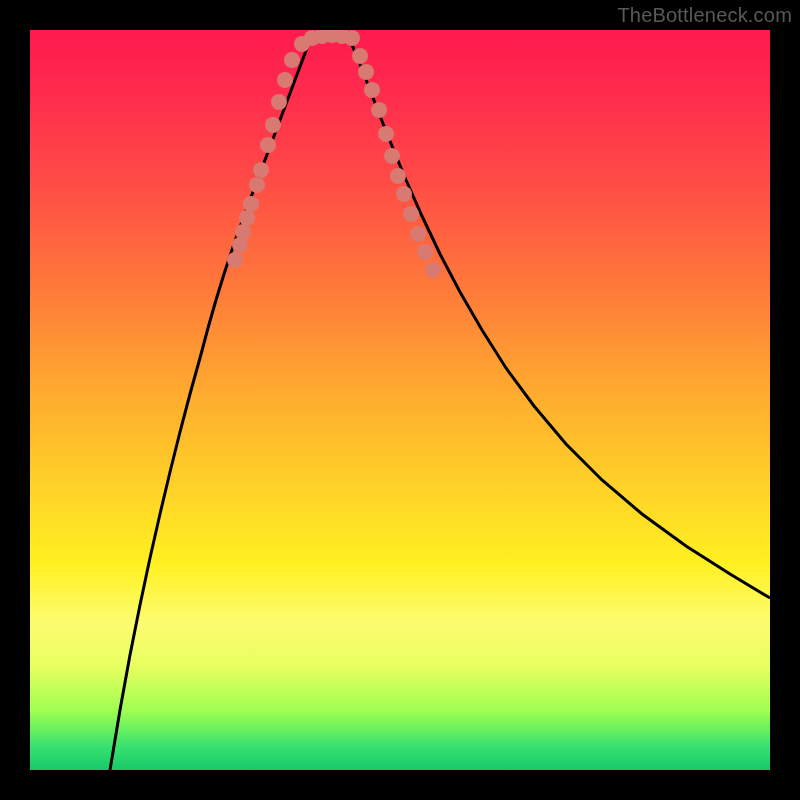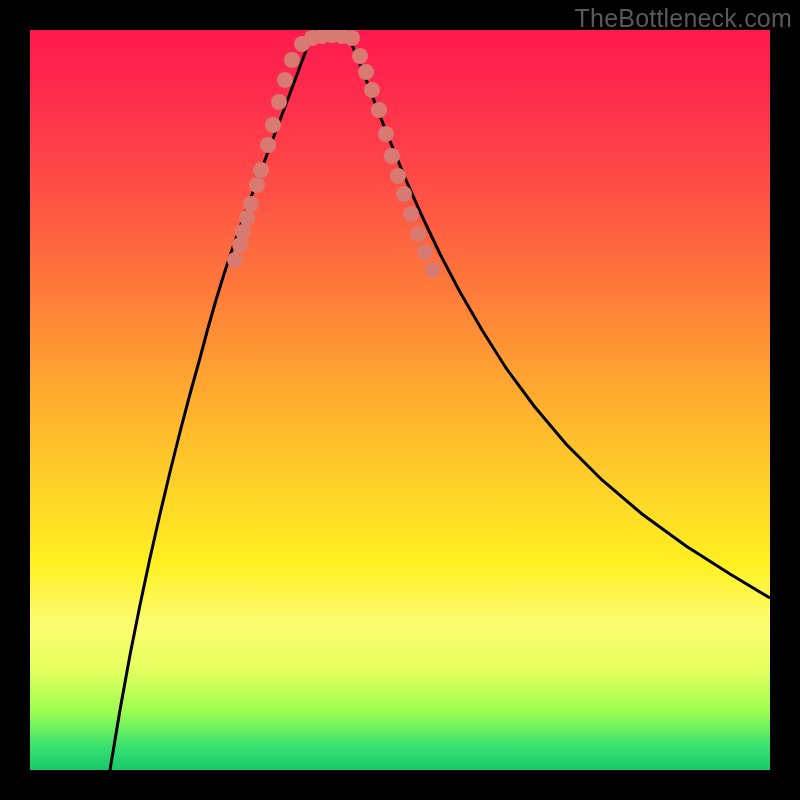--- a/index.html
+++ b/index.html
@@ -30,21 +30,21 @@
       #9eff50 92%,
       #35e070 97%,
       #18c96a 100%
     );
   }
   .watermark {
     position: absolute;
     top: 4px;
     right: 8px;
     color: #595959;
-    font-size: 25px;
+    font-size: 20px;
     font-weight: 500;
     letter-spacing: 0.2px;
     user-select: none;
   }
   svg.curve {
     position: absolute;
     left: 0;
     top: 0;
     width: 740px;
     height: 740px;

